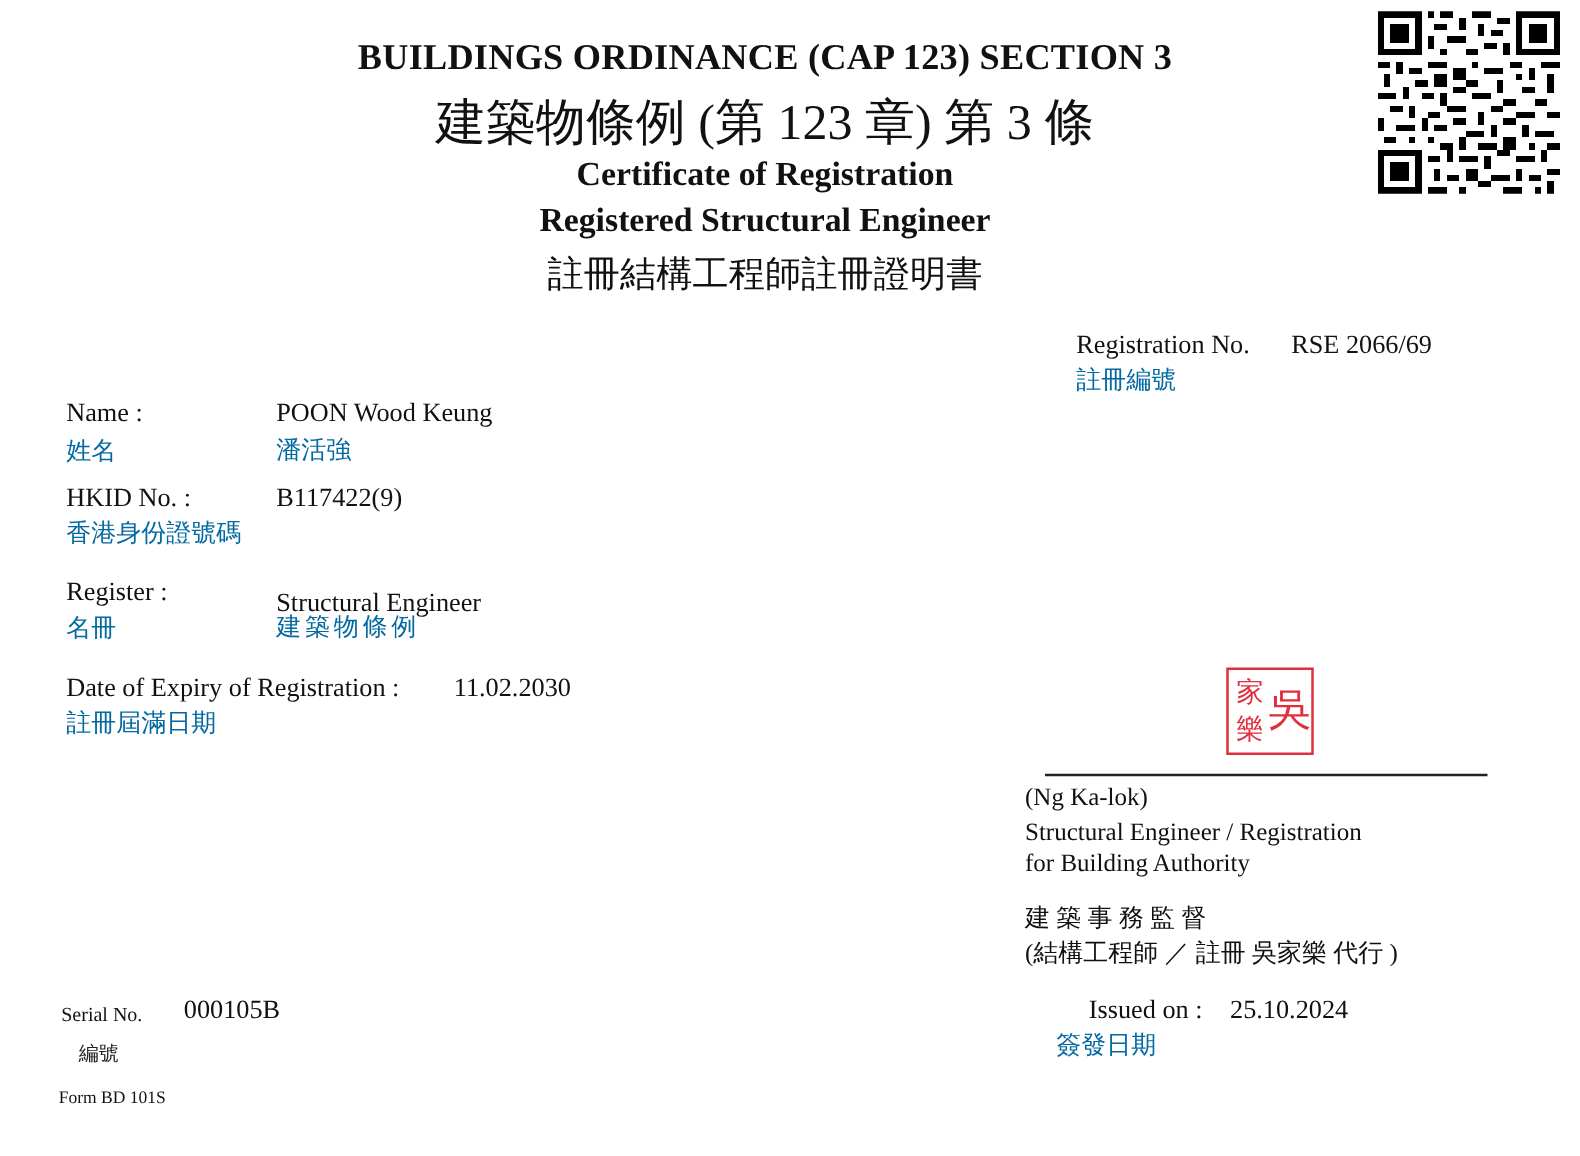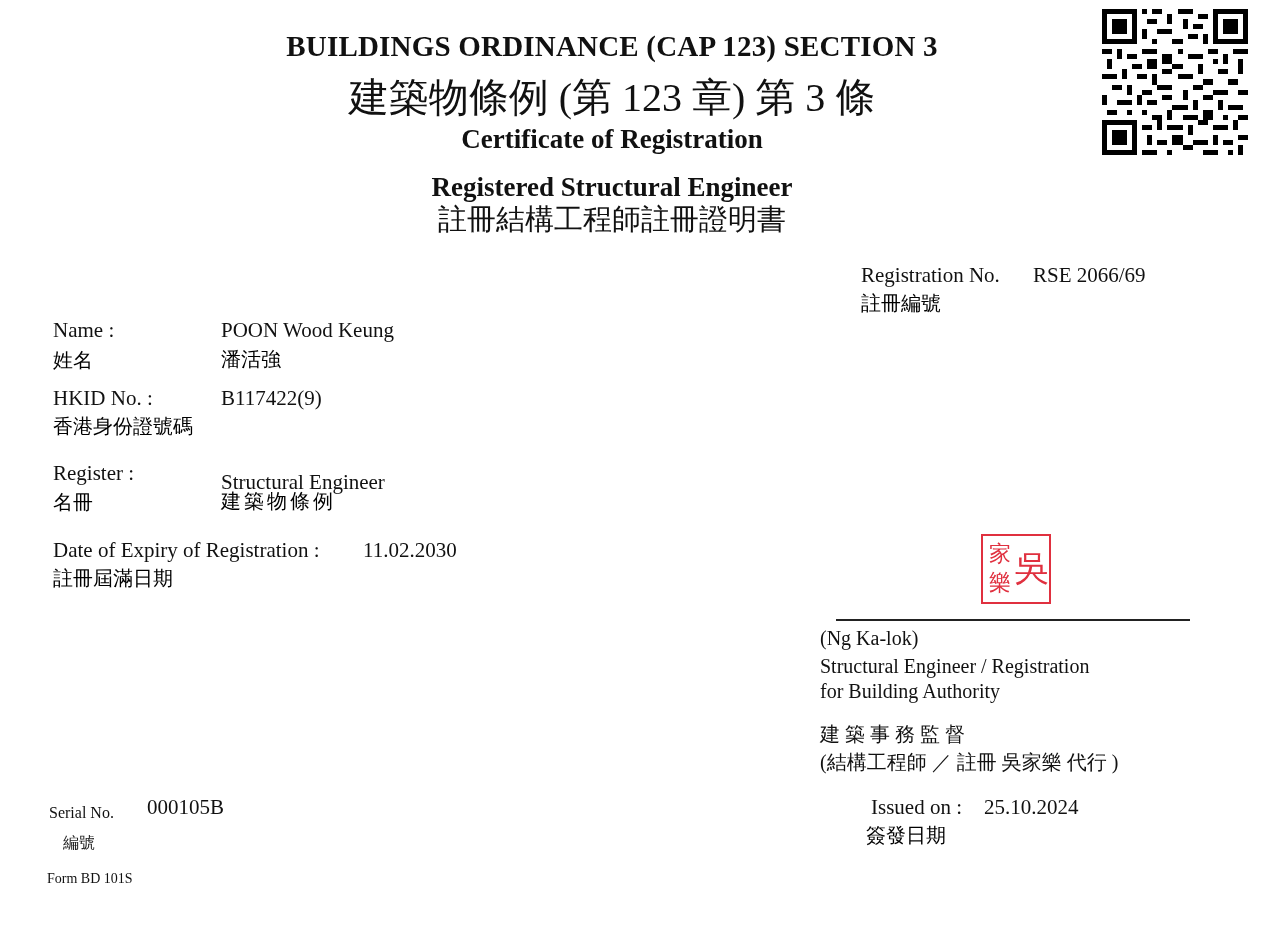--- a/index.html
+++ b/index.html
@@ -2,24 +2,24 @@
 <html><head>
 <meta charset="utf-8">
 <style>
   html, body { margin:0; padding:0; background:#ffffff; }
   body { width:1264px; height:925px; position:relative; overflow:hidden; color:#111; font-family:"Liberation Serif", "DejaVu Serif", serif; }
   .abs { position:absolute; white-space:nowrap; }
   .center { left:0; width:1224px; text-align:center; }
   .h1 { top:30px; font-size:29px; font-weight:bold; letter-spacing:0.2px; }
   .h2 { top:70px; font-size:40px; }
   .h3 { top:124px; font-size:27px; font-weight:bold; }
-  .h4 { top:161px; font-size:27px; font-weight:bold;margin-top:11px; }
+  .h4 { top:161px; font-size:27px; font-weight:bold; }
   .h5 { top:200px; font-size:29px; }
   .lbl { font-size:21px; }
-  .zh { font-size:20px; color:#000000; }
+  .zh { font-size:20px; color:#0369a1; }
   .qr { position:absolute; left:1102px; top:9px; width:146px; height:146px; }
   .seal { position:absolute; left:981px; top:534px; width:70px; height:70px; border:2px solid #e0303f; box-sizing:border-box; color:#e0303f; font-size:22px; line-height:29px; }
   .seal .c1 { position:absolute; left:3px; top:3px; width:28px; text-align:center; }
   .seal .c2 { position:absolute; left:32px; top:4px; width:34px; font-size:34px; line-height:58px; text-align:center; }
   .sigline { position:absolute; left:836px; top:619px; width:354px; border-top:2px solid #222; }
   .sigblock { position:absolute; left:820px; width:388px; text-align:left; font-size:20px; }
 </style>
 </head>
 <body>
 
@@ -85,21 +85,21 @@
   <div class="sigline"></div>
   <div class="sigblock" style="top:627px;">(Ng Ka-lok)</div>
   <div class="sigblock" style="top:655px;">Structural Engineer / Registration</div>
   <div class="sigblock" style="top:680px;">for Building Authority</div>
   <div class="sigblock" style="top:721px; font-size:20px;">建 築 事 務 監 督</div>
   <div class="sigblock" style="top:749px; font-size:20px;">(結構工程師 ／ 註冊  吳家樂 代行 )</div>
 
   <div>
     <div class="abs lbl" style="left:871px; top:795px;">Issued on :</div>
     <div class="abs lbl" style="left:984px; top:795px;">25.10.2024</div>
-    <div class="abs zh" style="left:866px; top:822px;text-align:right;">簽發日期</div>
+    <div class="abs zh" style="left:845px; top:822px;text-align:right;">簽發日期</div>
   </div>
 
   <div>
     <div class="abs" style="left:49px; top:804px; font-size:16px;">Serial No.</div>
     <div class="abs" style="left:147px; top:795px; font-size:21px;">000105B</div>
     <div class="abs" style="left:49px; top:833px; font-size:16px; color:#222;margin-left:14px;">編號</div>
   </div>
 
   <div class="abs" style="left:47px; top:871px; font-size:14px;">Form BD 101S</div>
 </div>

